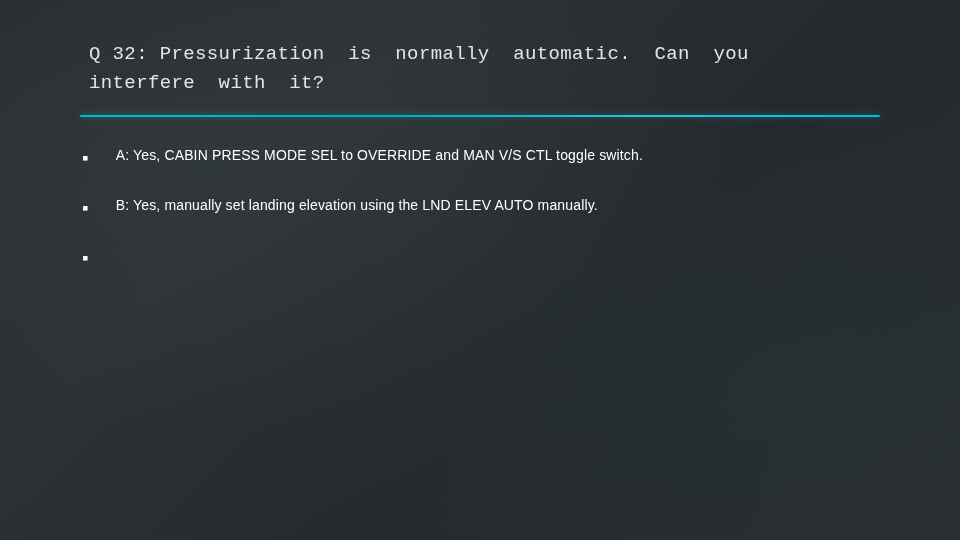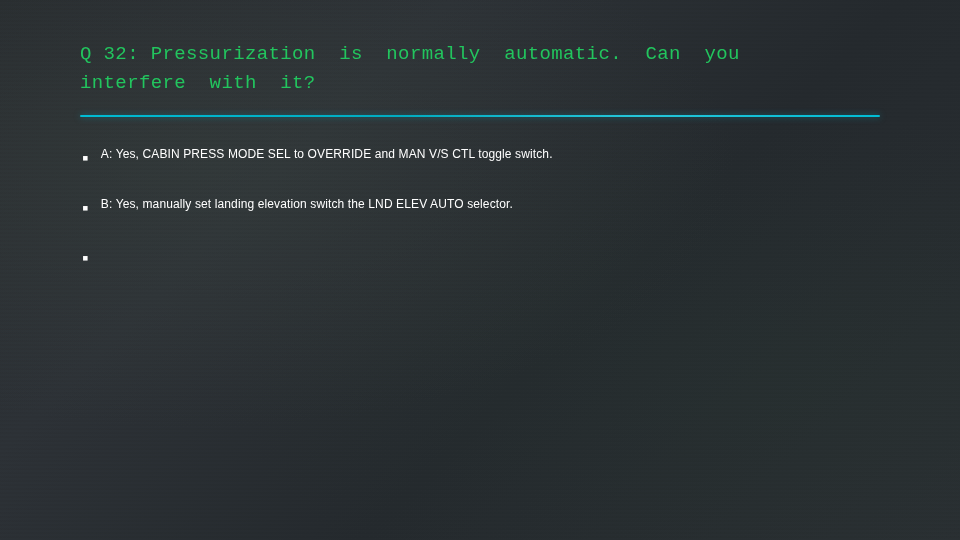--- a/index.html
+++ b/index.html
@@ -45,25 +45,26 @@
 
     .content {
       position: relative;
       z-index: 1;
       padding: 40px 80px;
     }
 
     .question {
       font-size: 19px;
       font-family: 'Courier New', Courier, monospace;
-      color: #22c55e;
+      color: #e5e5e5;
       line-height: 1.5;
       letter-spacing: 0.02em;
       margin-bottom: 18px;
       white-space: pre-wrap;
+      margin-left: 9px;
     }
 
     .divider {
       width: 100%;
       height: 2px;
       background: linear-gradient(90deg, #00bcd4 0%, #00acc1 40%, #26c6da 70%, #00bcd4 100%);
       margin-bottom: 28px;
       border-radius: 1px;
       box-shadow: 0 0 6px rgba(0, 188, 212, 0.5);
     }
@@ -82,25 +83,26 @@
 
     .bullet {
       color: #ffffff;
       font-size: 18px;
       flex-shrink: 0;
       margin-top: 1px;
       line-height: 1.5;
     }
 
     .answer-text {
-      font-size: 12px;
+      font-size: 14px;
       font-family: 'Segoe UI', Arial, sans-serif;
       color: #ffffff;
       line-height: 1.55;
       letter-spacing: 0.01em;
+      margin-left: 15px;
     }
   </style>
 </head>
 <body>
 
 <div class="background"></div>
 
 <div class="content">
 
   <div class="question">Q 32: Pressurization  is  normally  automatic.  Can  you
@@ -108,20 +110,20 @@
 
   <div class="divider"></div>
 
   <div class="answers">
   <div class="answer-item">
         <span class="bullet">▪</span>
         <span class="answer-text">A: Yes, CABIN PRESS MODE SEL to OVERRIDE and MAN V/S CTL toggle switch.</span>
       </div>
       <div class="answer-item">
         <span class="bullet">▪</span>
-        <span class="answer-text">B: Yes, manually set landing elevation switch the LND ELEV AUTO selector.</span>
+        <span class="answer-text">B: Yes, manually set landing elevation using the LND ELEV AUTO manually.</span>
       </div>
       <div class="answer-item">
         <span class="bullet">▪</span>
       </div>
     </div>
 
 </div>
 
 </body></html>

